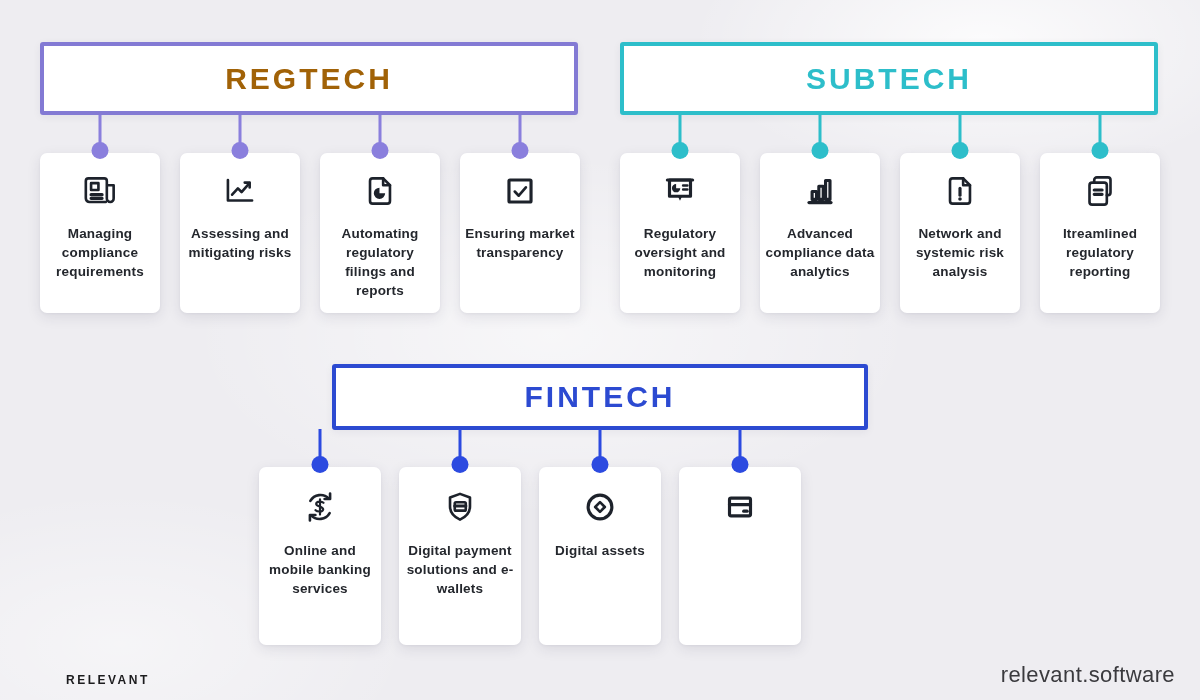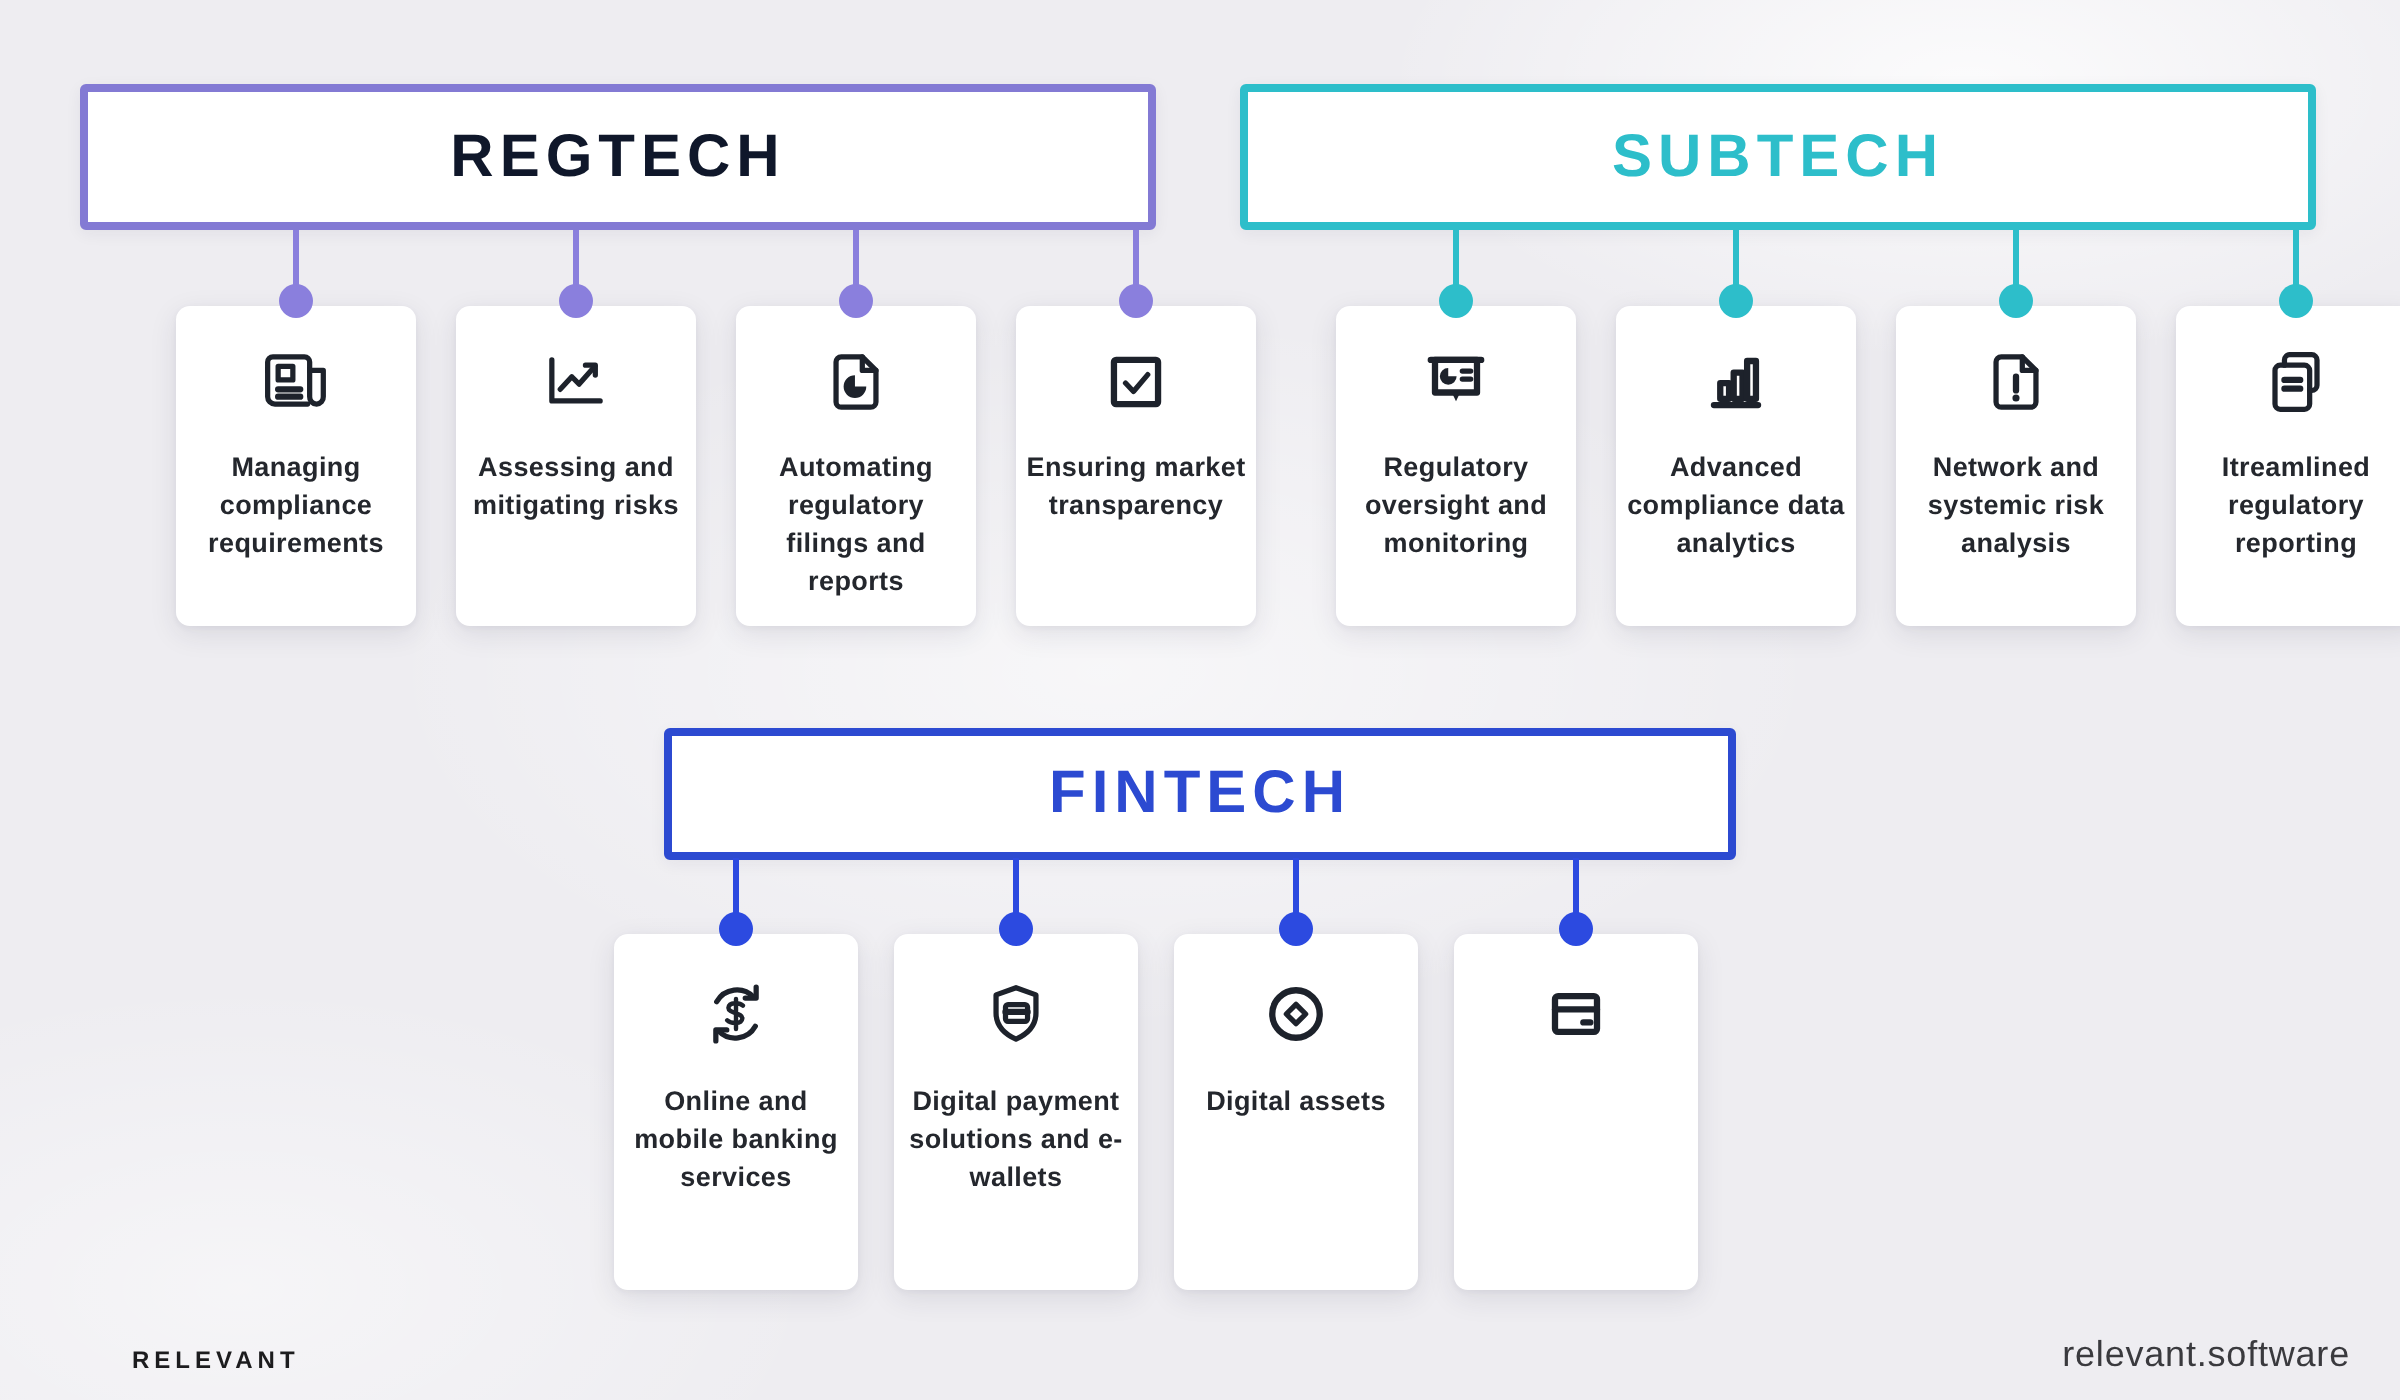--- a/index.html
+++ b/index.html
@@ -15,26 +15,26 @@
       #eeedf1;
   }
 
   
   .header-box {
     position:absolute; background:#ffffff; border:4px solid; border-radius:3px;
     display:flex; align-items:center; justify-content:center;
     font-size:30px; font-weight:bold; letter-spacing:3px;
     box-shadow:0 2px 8px rgba(40,40,70,.06);
   }
-  .regtech .header-box { left:40px;  top:42px;  width:538px; height:73px; border-color:#837ad4; color:#0f172a; }
+  .regtech .header-box { left:40px;  top:42px;  width:538px; height:73px; border-color:#837ad4; color:#a16207; }
   .subtech .header-box { left:620px; top:42px;  width:538px; height:73px; border-color:#2dbeca; color:#2dbeca; }
   .fintech .header-box { left:332px; top:364px; width:536px; height:66px; border-color:#2c4ad1; color:#2c4ad1; }
 
   
-  .cards-row { position:absolute; display:flex; gap:20px;margin-left:48px; }
+  .cards-row { position:absolute; display:flex; gap:20px; }
   .regtech .cards-row { left:40px;  top:153px; }
   .subtech .cards-row { left:620px; top:153px; }
   .fintech .cards-row { left:259px; top:467px; gap:18px; }
 
   .card {
     position:relative; width:120px; height:160px; background:#ffffff; border-radius:7px;
     box-shadow:0 4px 14px rgba(35,35,70,.10), 0 1px 3px rgba(35,35,70,.05);
     display:flex; flex-direction:column; align-items:center;
   }
   .fintech .card { width:122px; height:178px; }
@@ -62,21 +62,21 @@
   }
   .fintech .label { margin-top:14px; }
 
   
   .brand {
     position:absolute; left:66px; bottom:13px;
     font-size:12px; font-weight:bold; letter-spacing:2.5px; color:#1c1c1e;
   }
   .website {
     position:absolute; right:25px; bottom:12px;
-    font-size:18px; color:#3a3a3e; letter-spacing:.4px;
+    font-size:22px; color:#3a3a3e; letter-spacing:.4px;
   }
 </style>
 </head>
 <body>
 
 <div class="canvas">
 
   <section class="group regtech">
     <div class="header-box">
       <span>REGTECH</span>

